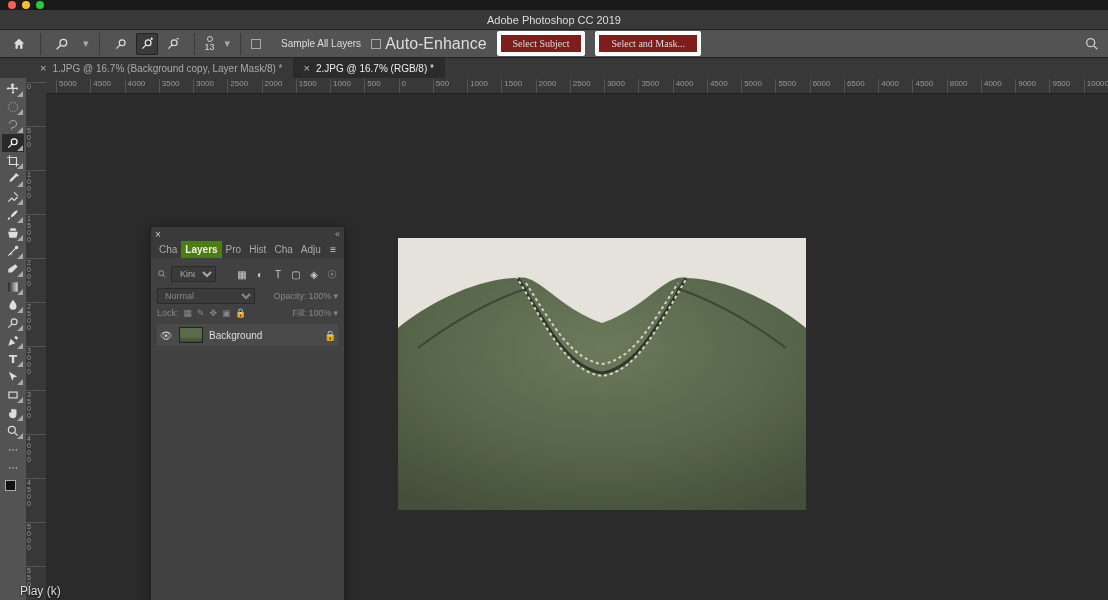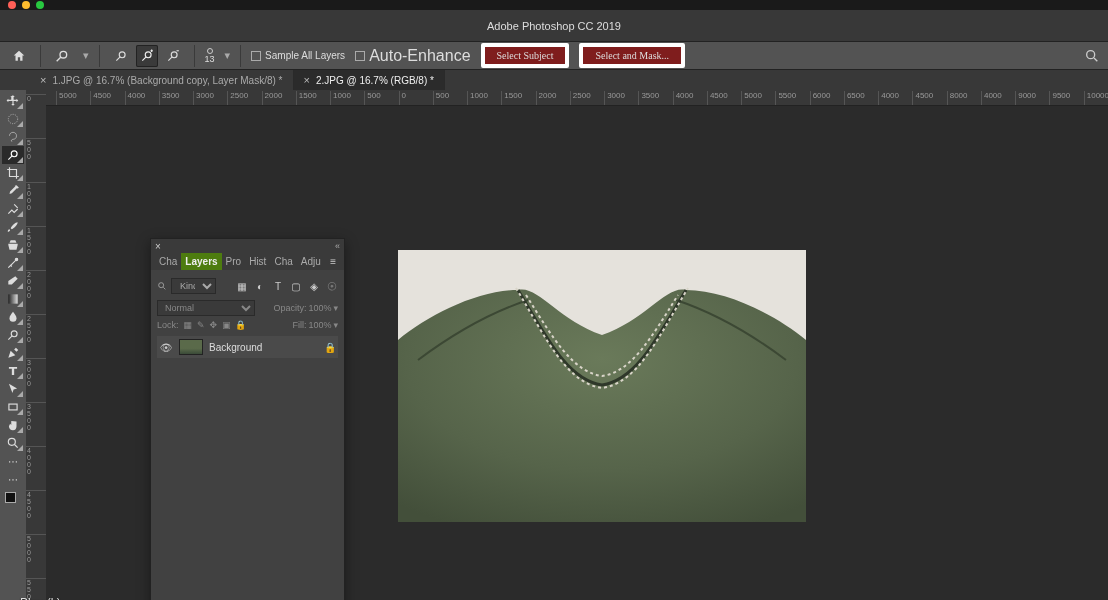--- a/index.html
+++ b/index.html
@@ -4,21 +4,21 @@
 <style>
   * { margin: 0; padding: 0; box-sizing: border-box; font-family: -apple-system, "Segoe UI", Arial, sans-serif; }
   body { background: #2b2b2b; width: 1108px; height: 600px; overflow: hidden; color: #ccc; font-size: 11px; }
 
   
   .mac-row { height: 10px; background: #1a1a1a; display:flex; align-items:center; padding-left:8px; gap:6px;}
   .tl { width:8px;height:8px;border-radius:50%; }
   .tl-red{background:#ff5f57;} .tl-yellow{background:#febc2e;} .tl-green{background:#28c840;}
 
   
-  .titlebar { height: 32px; background: #383838; color:#ddd; display:flex; align-items:center; justify-content:center; font-size:11px; border-bottom:1px solid #222;}
+  .titlebar { height: 20px; background: #383838; color:#ddd; display:flex; align-items:center; justify-content:center; font-size:11px; border-bottom:1px solid #222;}
   .titlebar span { pointer-events:none; }
 
   
   .optsbar { height:28px; background:#535353; display:flex; align-items:center; gap:10px; padding:0 8px; border-bottom:1px solid #222;}
   .home-icon svg, .optsbar svg { display:block; }
   .optdivider { width:1px; height:22px; background:#3a3a3a; }
   .brush-grp { display:flex; align-items:center; gap:4px; }
   .iconbtn { width:22px;height:22px; display:flex;align-items:center;justify-content:center; border-radius:2px;}
   .iconbtn.sel { background:#3a3a3a; box-shadow: inset 0 0 0 1px #222; }
   .brush-size-picker{display:flex;flex-direction:column;align-items:center;font-size:9px;color:#ddd;}
@@ -132,21 +132,21 @@
         </svg>
     </div>
   </div>
   <div class="optdivider"></div>
   <div class="brush-size-picker">
     <div class="brush-dot"></div>
     <span>13</span>
   </div>
   <span style="color:#aaa">▾</span>
   <div class="optdivider"></div>
-  <label style="display:flex;align-items:center;gap:2px;color:#ddd;font-size:10px;">
+  <label style="display:flex;align-items:center;gap:18px;color:#ddd;font-size:10px;">
     <span class="cbx"></span>
     <span>Sample All Layers</span>
   </label>
   <label style="display:flex;align-items:center;gap:2px;color:#ddd;font-size:16px;">
     <span class="cbx"></span>
     <span>Auto-Enhance</span>
   </label>
   <button class="opt-btn">Select Subject</button>
   <button class="opt-btn">Select and Mask...</button>
   <div class="spacer"></div>

